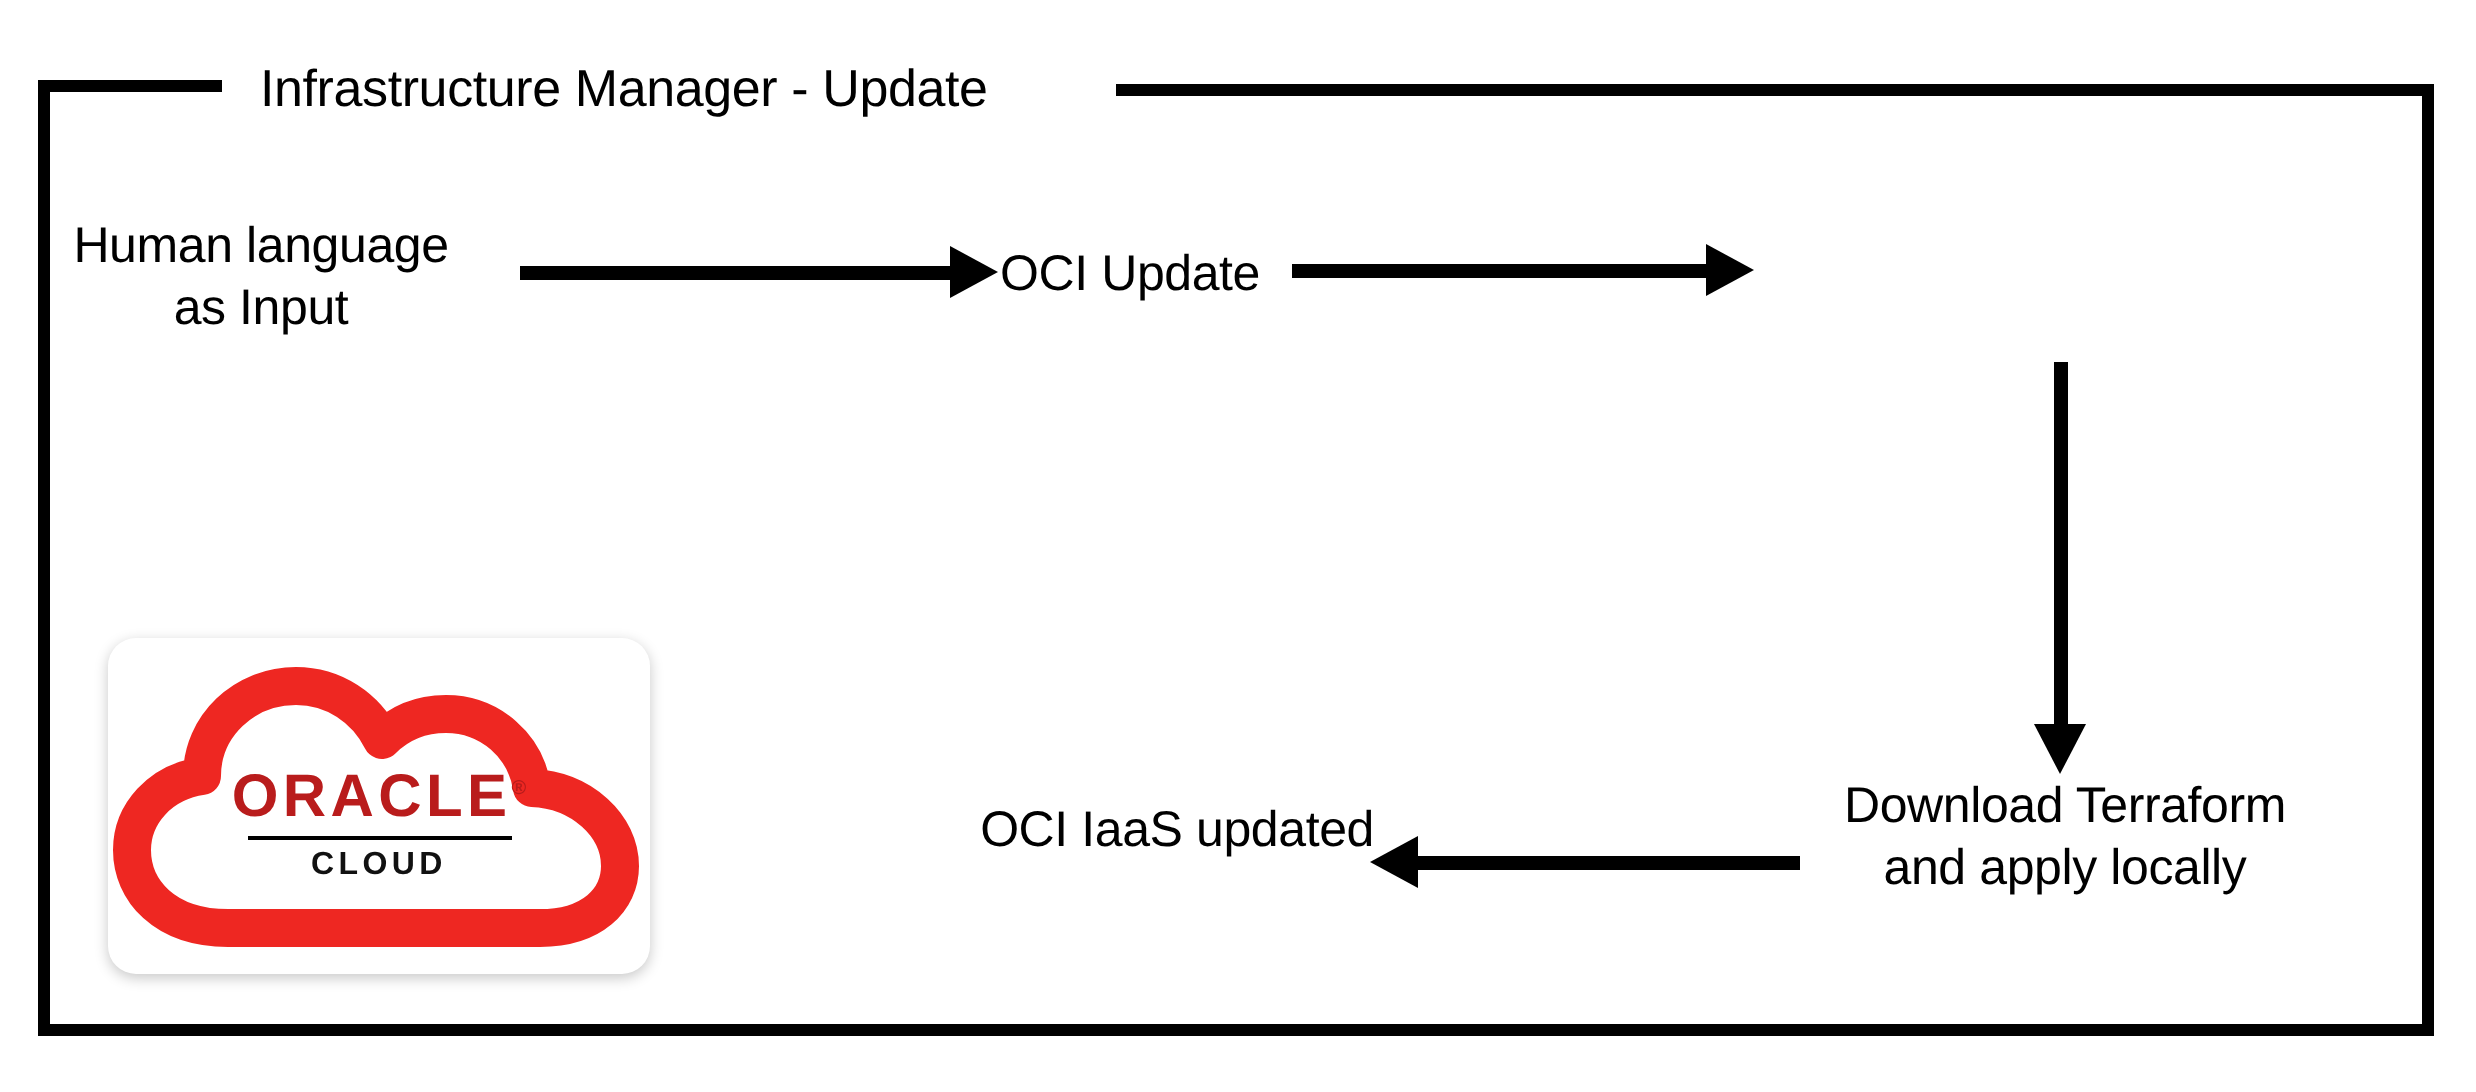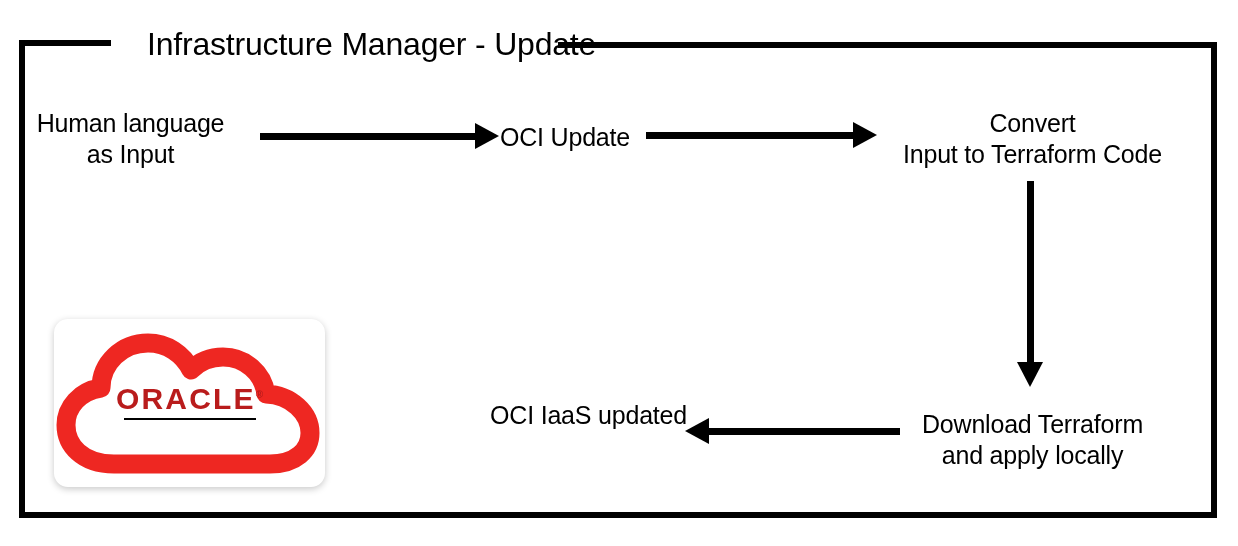--- a/index.html
+++ b/index.html
@@ -25,41 +25,41 @@
     background: #000000;
   }
   .frame-left   { left: 19px;  top: 40px;  width: 6px;    height: 478px; }
   .frame-right  { left: 1211px;top: 44px;  width: 6px;    height: 474px; }
   .frame-bottom { left: 19px;  top: 512px; width: 1198px; height: 6px; }
   .frame-top-a  { left: 19px;  top: 40px;  width: 92px;   height: 6px; }
   .frame-top-b  { left: 558px; top: 42px;  width: 659px;  height: 6px; }
 
   .frame-title {
     position: absolute;
-    left: 147px;
+    left: 130px;
     top: 28px;
-    font-size: 32px;
+    font-size: 26px;
     line-height: 32px;
     white-space: nowrap;
     letter-spacing: -0.2px;
   }
 
   
   .node {
     position: absolute;
     font-size: 25px;
     line-height: 31px;
     text-align: center;
     white-space: pre-line;
     letter-spacing: -0.2px;
   }
   .node-human     { left: 12px;  top: 108px; width: 237px; }
   .node-genai     { left: 500px; top: 122px; width: 150px; text-align: left; }
   .node-convert   { left: 880px; top: 108px; width: 305px; }
-  .node-download  { left: 880px; top: 409px; width: 305px; }
+  .node-download  { left: 880px; top: 388px; width: 305px; }
   .node-iaas      { left: 452px; top: 400px; width: 235px; text-align: right; }
 
   
   .arrow-line {
     position: absolute;
     background: #000000;
   }
   .arrow-head {
     position: absolute;
     width: 0;
@@ -163,22 +163,20 @@
 as Input</div>
 
   <div class="arrow-line a1-line"></div>
   <div class="arrow-head a1-head"></div>
 
   <div class="node node-genai">OCI Update</div>
 
   <div class="arrow-line a2-line"></div>
   <div class="arrow-head a2-head"></div>
 
-  <div class="node node-convert">Convert
-Input to Terraform Code</div>
 
   <div class="arrow-line a3-line"></div>
   <div class="arrow-head a3-head"></div>
 
   <div class="node node-download">Download Terraform
 and apply locally</div>
 
   <div class="arrow-line a4-line"></div>
   <div class="arrow-head a4-head"></div>
 
@@ -193,16 +191,17 @@
                C 113 24 129 35 137 51
                C 145 43 156 38 169 38
                C 191 38 209 54 212 75
                C 237 76 256 94 256 114
                C 256 131 242 145 216 145
                Z" fill="none" stroke="#EE2722" stroke-width="19" stroke-linejoin="round" stroke-linecap="round"></path>
     </svg>
     <div class="logo-wordmark">
       <div class="logo-oracle"><span>ORACLE</span><span class="logo-reg">®</span></div>
       <div class="logo-rule"></div>
+      <div class="logo-cloud-text">CLOUD</div>
     </div>
   </div>
 
 </div>
 
 </body></html>

